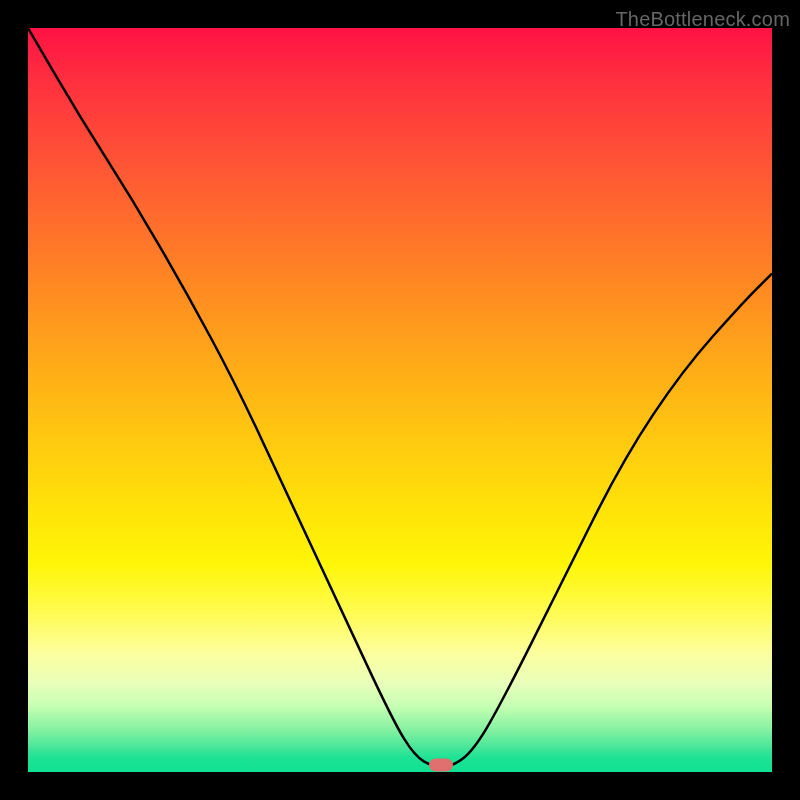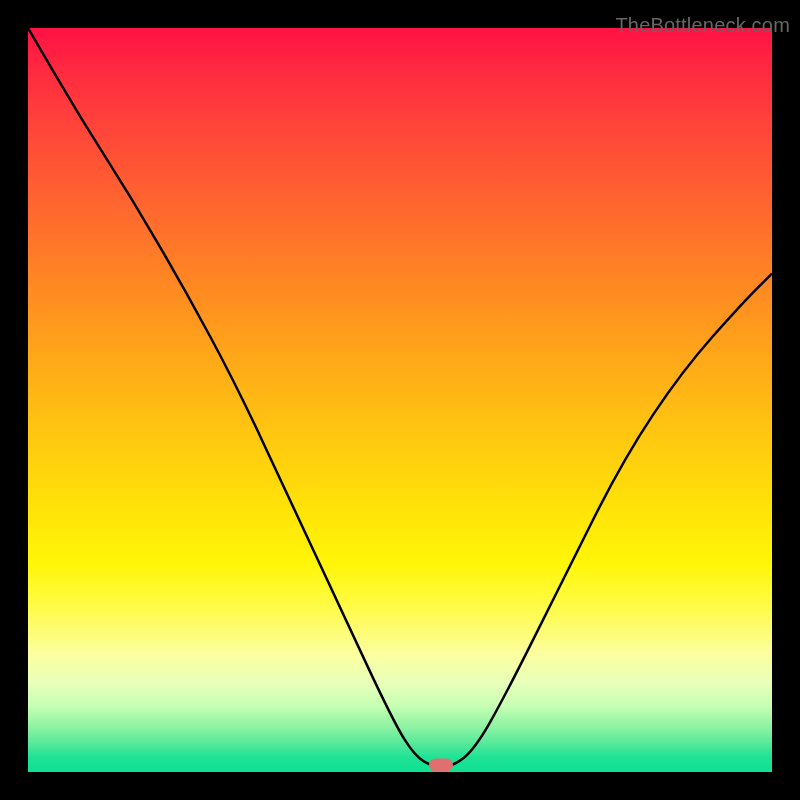--- a/index.html
+++ b/index.html
@@ -12,21 +12,21 @@
     font-family: Arial, Helvetica, sans-serif;
   }
   .frame {
     position: relative;
     width: 800px;
     height: 800px;
     background: #000;
   }
   .watermark {
     position: absolute;
-    top: 14px;
+    top: 8px;
     right: 10px;
     color: #666;
     font-size: 20px;
     font-weight: 500;
     letter-spacing: 0.2px;
     z-index: 10;
   }
   .plot-area {
     position: absolute;
     top: 28px;

